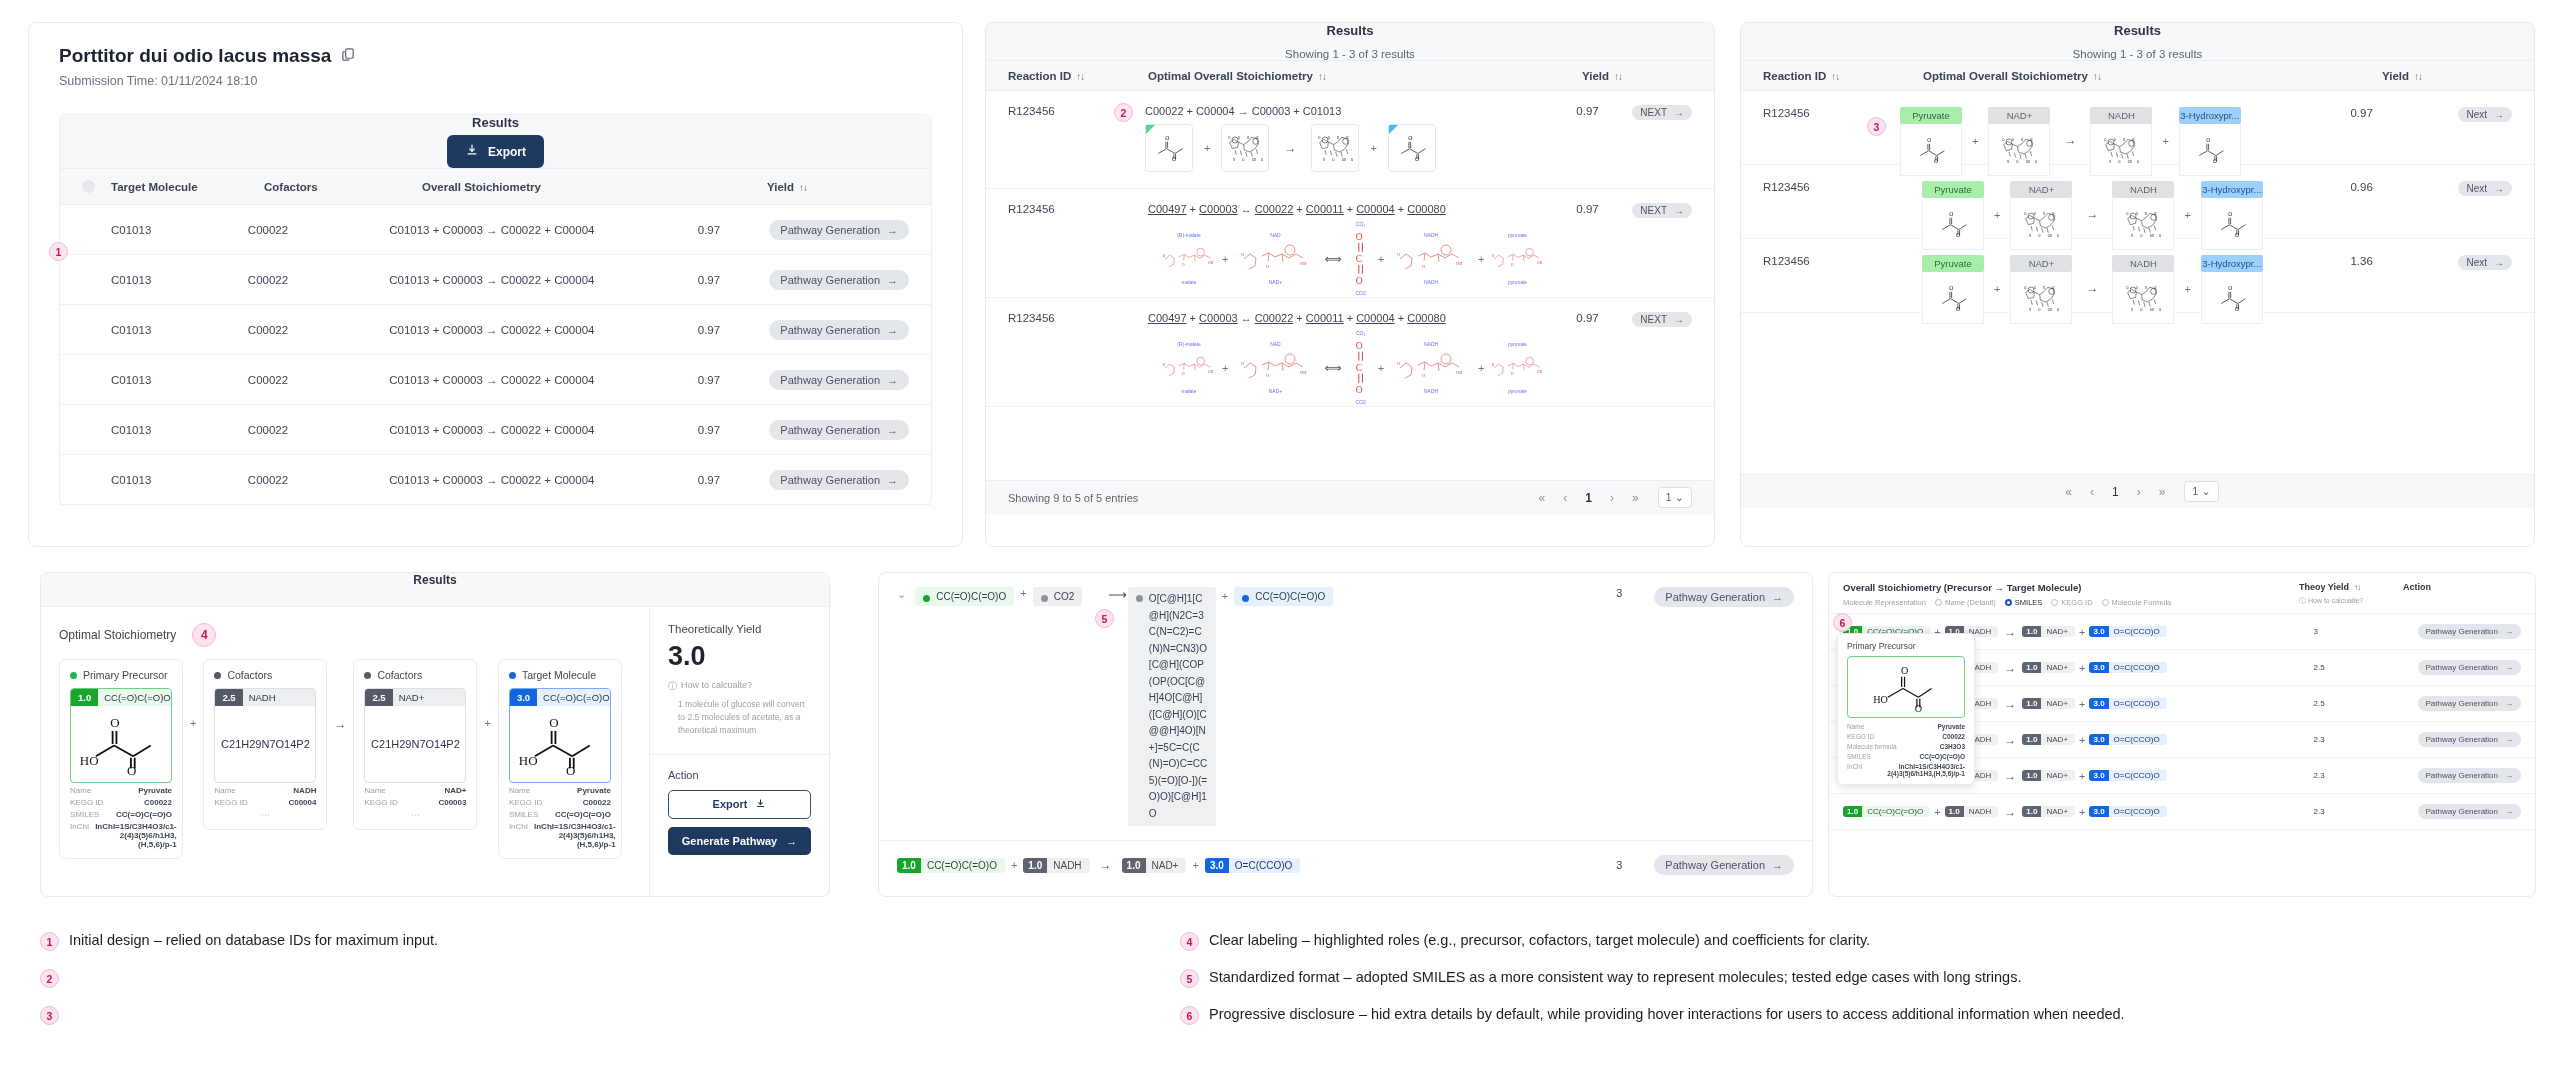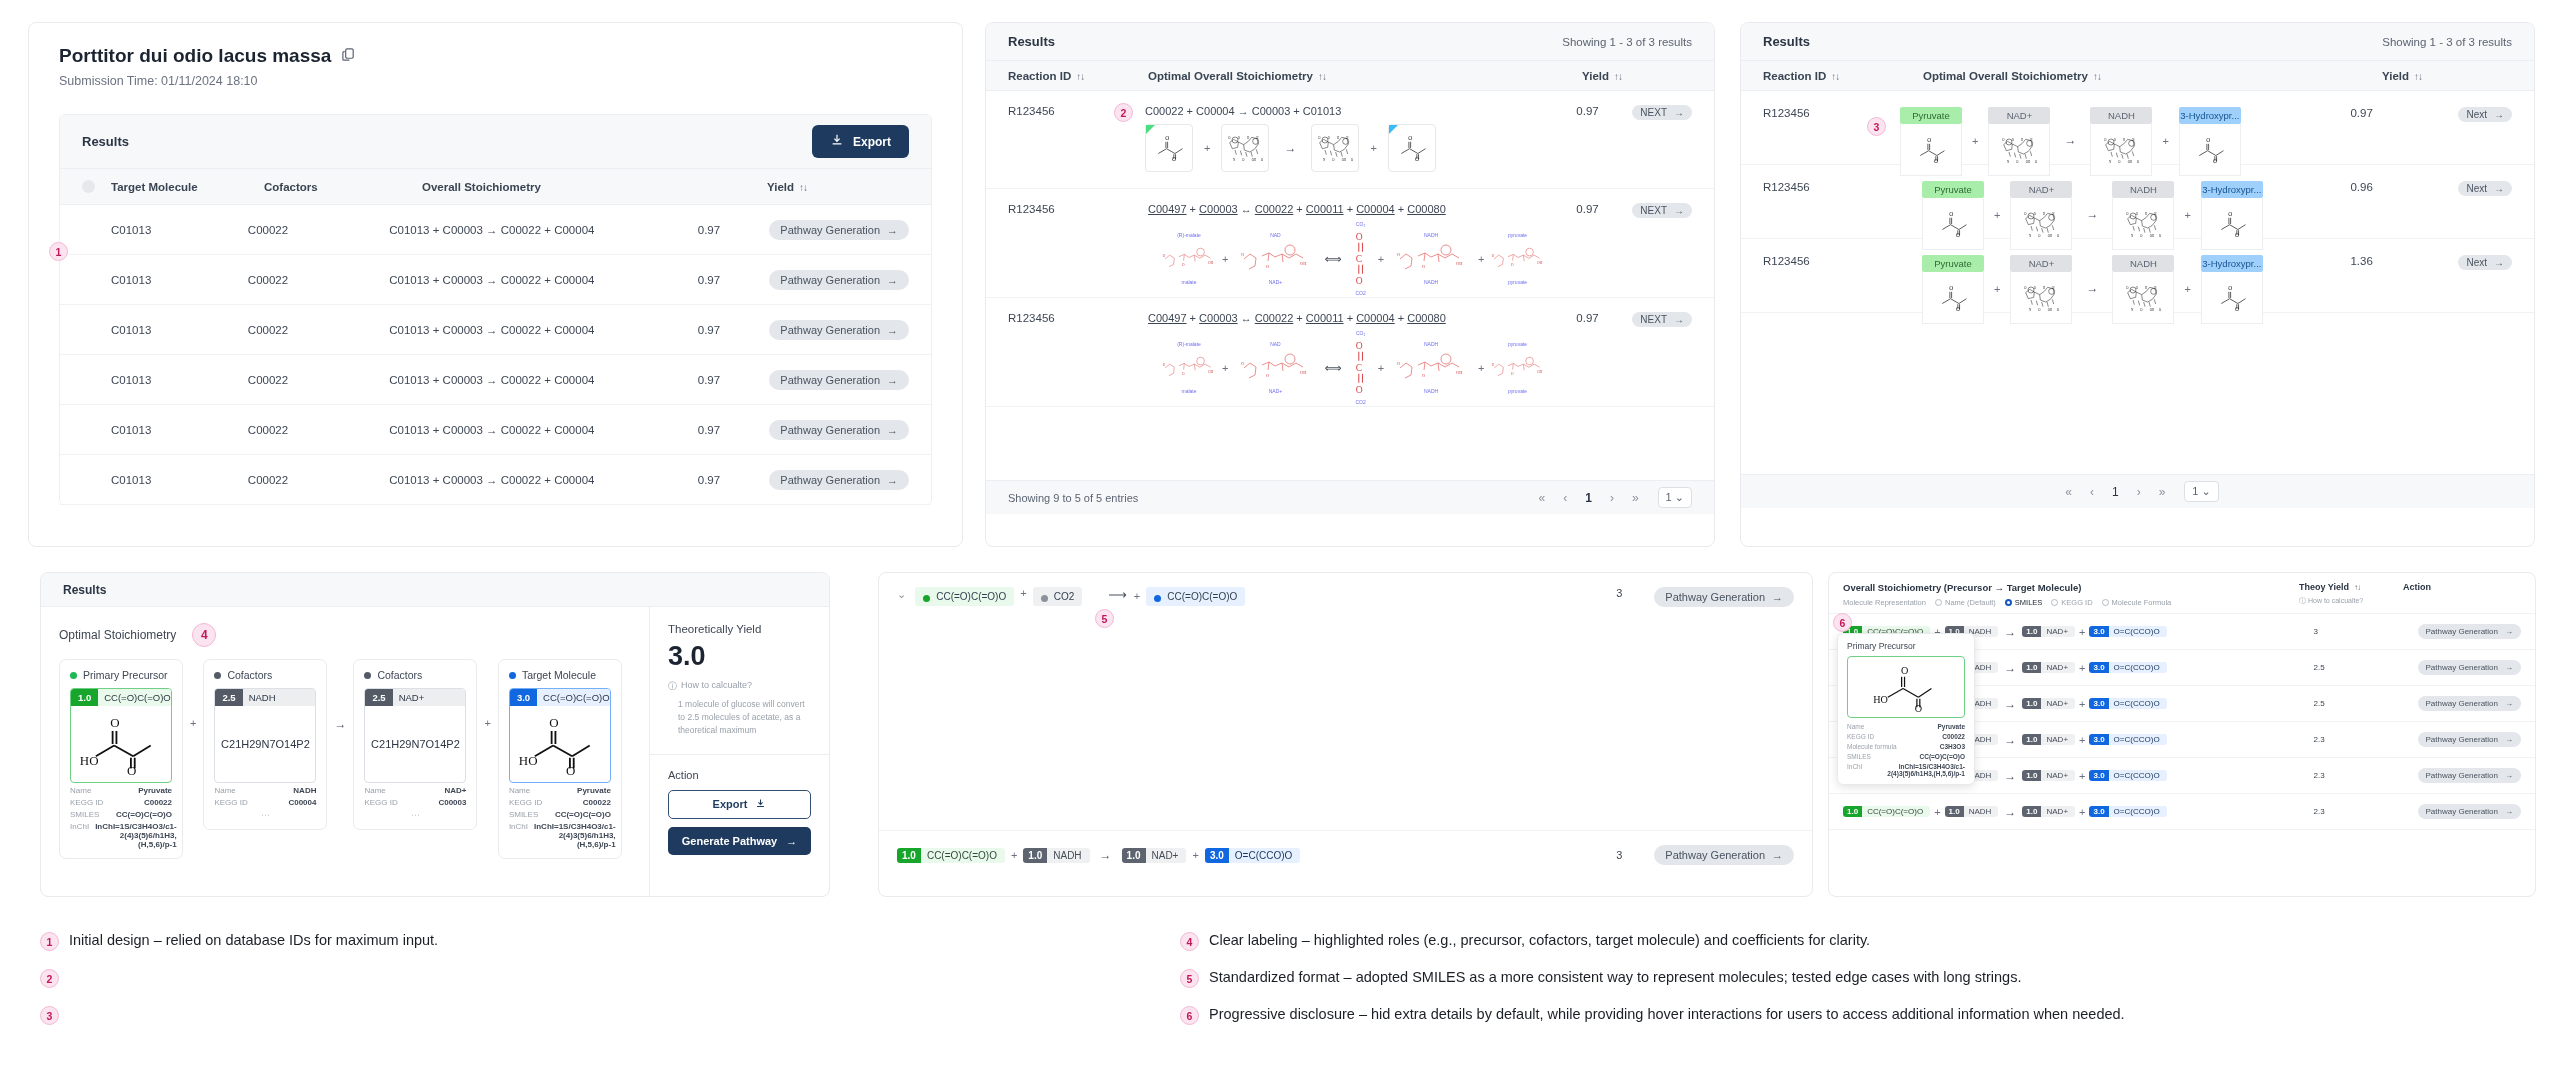--- a/index.html
+++ b/index.html
@@ -18,20 +18,21 @@
     border-radius:8px;
     overflow:hidden;
   }
   
   .results-bar {
     background:#f7f8fa;
     border-bottom:1px solid #eceef1;
     display:flex; align-items:center; justify-content:space-between;
     padding:0 22px;
     height:38px;
+    flex-direction:column;
   }
   .results-bar .ttl { font-size:13px; font-weight:bold; color:#2b3543; }
   .results-bar .showing { font-size:11.5px; color:#5b6472; }
   .thead {
     background:#f7f8fa;
     border-bottom:1px solid #eceef1;
     display:flex; align-items:center;
     height:30px;
     padding:0 22px;
     font-size:11.5px; font-weight:bold; color:#3a4553;
@@ -1112,20 +1113,24 @@
           </span>
           <span class="plus">+</span>
           <span style="display:inline-flex;align-items:flex-start;gap:6px;background:#eff0f2;border-radius:3px;padding:4px 8px;font-size:10px;color:#33404f;white-space:nowrap;">
      <span class="dot" style="background:#8b929c;margin-top:4px;flex:0 0 auto;"></span>
             <span>CO2</span>
           </span>
         </div>
       <span style="color:#4a5261;font-size:13px;margin:0 26px;">⟶</span>
       <span class="callout" style="margin:22px 14px 0 -58px;">5</span>
       <div id="p5right" style="display:flex;align-items:flex-start;">
+          <span style="display:inline-flex;align-items:flex-start;gap:6px;background:#eff0f2;border-radius:3px;padding:4px 8px;font-size:10px;color:#33404f;width:88px;word-break:break-all;line-height:1.65;">
+     <span class="dot" style="background:#8b929c;margin-top:4px;flex:0 0 auto;"></span>
+            <span>O[C@H]1[C@H](N2C=3C(N=C2)=C(N)N=CN3)O[C@H](COP(OP(OC[C@H]4O[C@H]([C@H](O)[C@@H]4O)[N+]=5C=C(C(N)=O)C=CC5)(=O)[O-])(=O)O)[C@H]1O</span>
+          </span>
           <span class="plus" style="margin-top:3px;">+</span>
           <span style="display:inline-flex;align-items:flex-start;gap:6px;background:#e6f0fe;border-radius:3px;padding:4px 8px;font-size:10px;color:#33404f;white-space:nowrap;">
      <span class="dot" style="background:#1167e0;margin-top:4px;flex:0 0 auto;"></span>
             <span>CC(=O)C(=O)O</span>
           </span>
         </div>
       <div style="flex:1"></div>
       <span style="font-size:11px;color:#3d4654;width:70px;text-align:center;">3</span>
       <span class="pill">
         <span>Pathway Generation</span>

